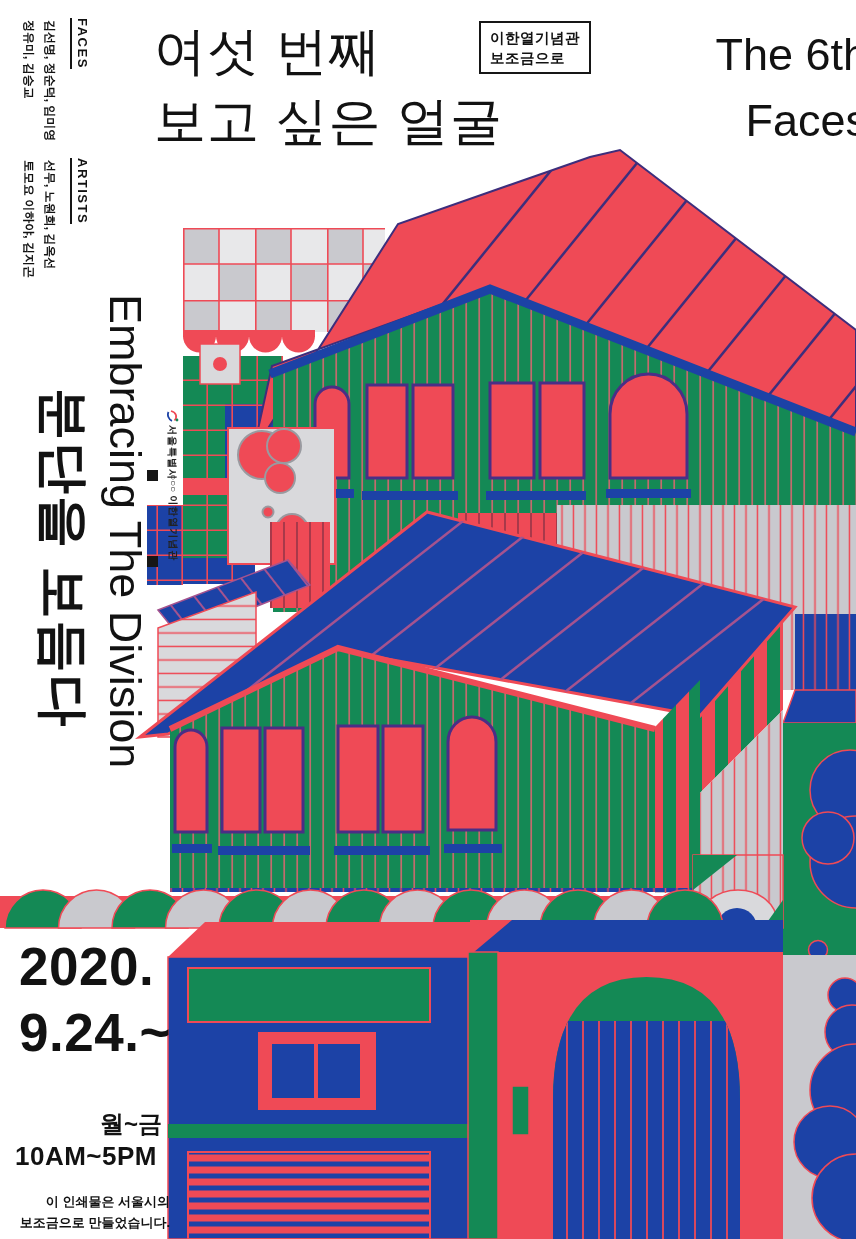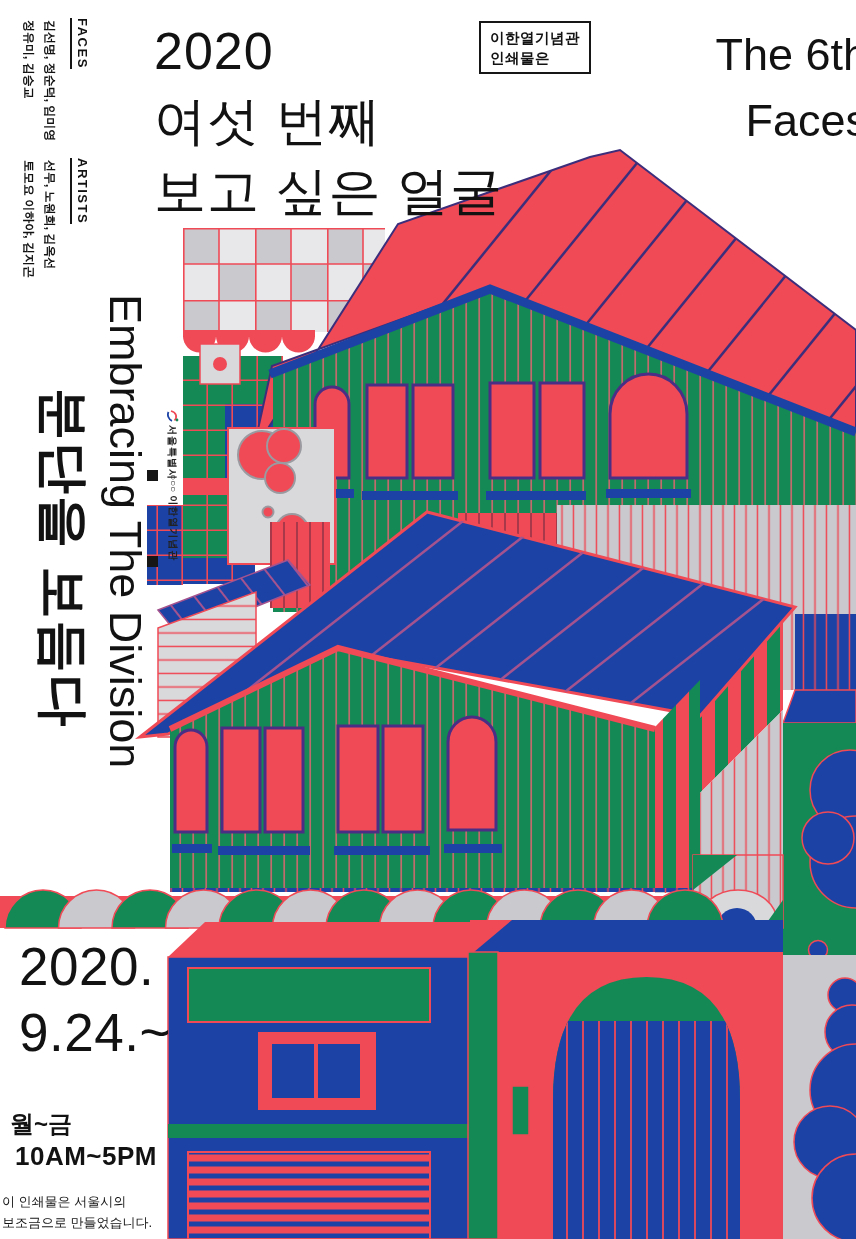--- a/index.html
+++ b/index.html
@@ -34,24 +34,24 @@
   .credit-label{font-size:13px;font-weight:700;letter-spacing:1.5px;border-bottom:2.5px solid #161616;padding-bottom:3px;}
   .credit-names{font-size:12px;font-weight:700;line-height:21px;}
 
   .side-en{left:151px;top:294px;font-size:45px;font-weight:500;letter-spacing:0;}
   .side-ko{left:98px;top:388px;font-size:52px;font-weight:700;letter-spacing:2px;}
 
   .logo-line{font-size:10px;font-weight:700;color:#222;letter-spacing:1px;}
   .logo-line .mark{letter-spacing:0;margin-right:3px;}
   .seoul-sym{display:inline-block;vertical-align:-2px;margin-right:3px;}
 
-  .dates{left:19px;top:934px;font-size:53px;line-height:66px;font-weight:400;letter-spacing:.5px;}
-  .days{left:10px;top:1108px;width:152px;text-align:left;font-size:24px;font-weight:700;}
+  .dates{left:19px;top:934px;font-size:53px;line-height:66px;font-weight:700;letter-spacing:.5px;}
+  .days{left:10px;top:1108px;width:152px;text-align:right;font-size:24px;font-weight:700;}
   .hours{left:6px;top:1141px;width:160px;text-align:center;font-size:26px;font-weight:700;letter-spacing:.5px;}
-  .funding{left:2px;top:1191px;width:168px;text-align:left;font-size:13px;font-weight:400;line-height:21px;}
+  .funding{left:2px;top:1191px;width:168px;text-align:right;font-size:13px;font-weight:700;line-height:21px;}
 </style>
 </head>
 <body>
 
 <div class="poster">
 
   <svg class="art" width="856" height="1239" viewBox="0 0 856 1239">
     <defs>
       <pattern id="checker" x="183" y="228" width="72" height="72" patternUnits="userSpaceOnUse">
         <rect width="72" height="72" class="f-lgray"></rect>
@@ -337,28 +337,27 @@
     <div>김선명, 정순덕, 임미영</div>
     <div>정유미, 김승교</div>
   </div>
   <div class="rot credit-label" style="left:90px;top:158px">ARTISTS</div>
   <div class="rot credit-names" style="left:60px;top:160px">
     <div>선무, 노원희, 김옥선</div>
     <div>토모요 이하야, 김지곤</div>
   </div>
 
   <div class="txt title-ko">
-    <div>2020</div>
     <div>여섯 번째</div>
     <div>보고 싶은 얼굴</div>
   </div>
 
   <div class="txt badge">
     <div>이한열기념관</div>
-    <div>인쇄물은</div>
+    <div>보조금으로</div>
   </div>
 
   <div class="txt title-en">
     <div>The 6th</div>
     <div class="outline-white">Faces</div>
   </div>
 
   <div class="rot side-en">Embracing The Division</div>
   <div class="rot side-ko">분단을 보듬다</div>
 

